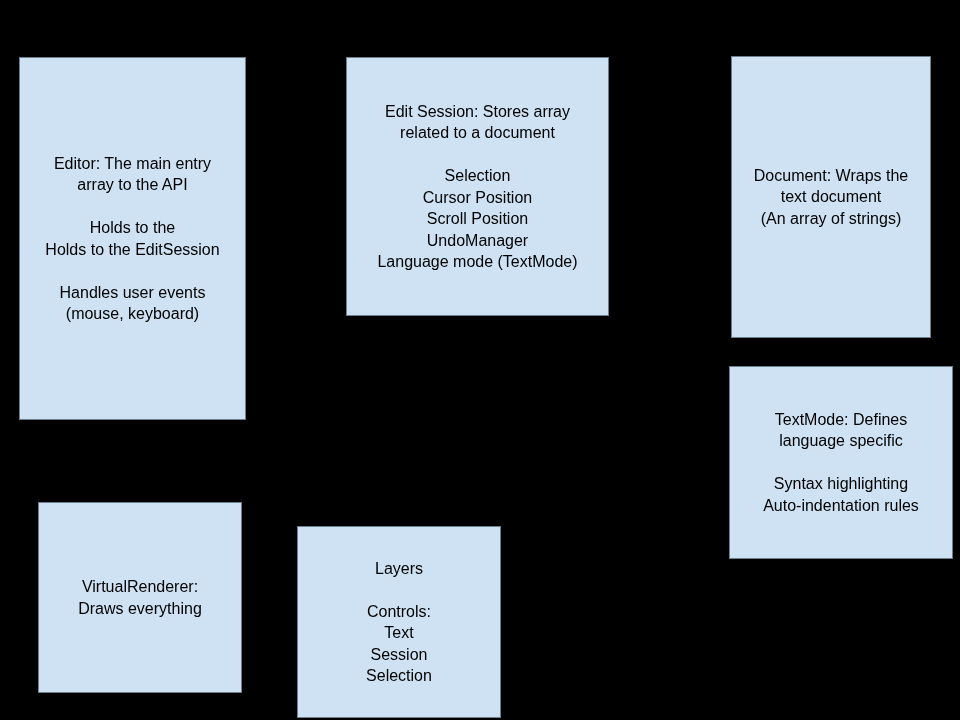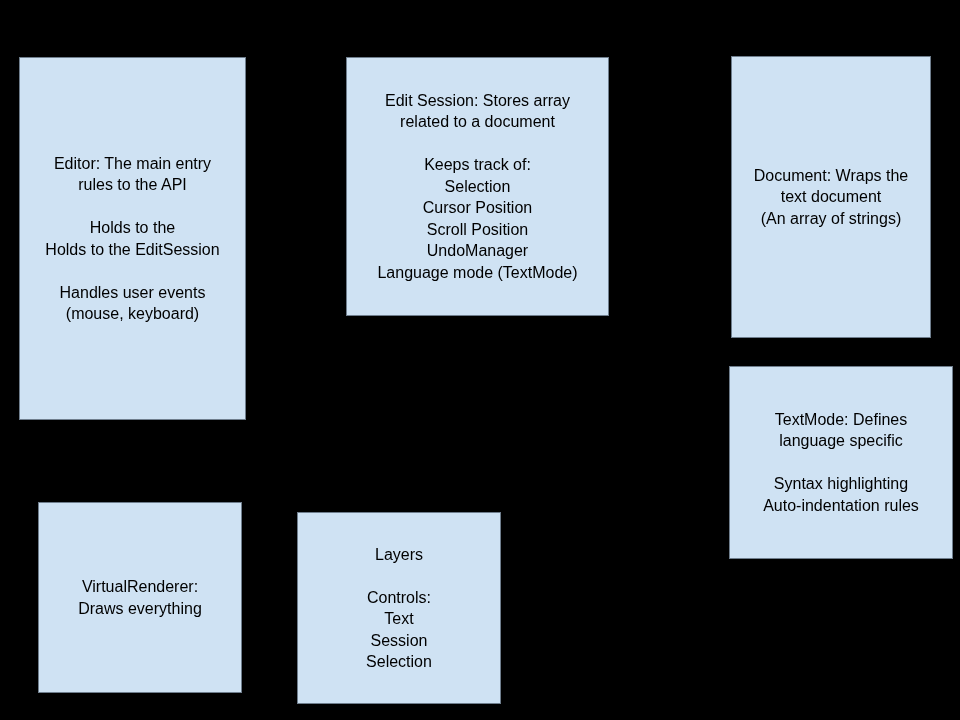--- a/index.html
+++ b/index.html
@@ -37,46 +37,45 @@
   .node-text .line {
     min-height: 21.5px;
     white-space: pre-wrap;
   }
   
   .node-editor            { left: 19px;  top: 57px;  width: 227px; height: 363px; }
   .node-edit-session      { left: 346px; top: 57px;  width: 263px; height: 259px; }
   .node-document          { left: 731px; top: 56px;  width: 200px; height: 282px; }
   .node-text-mode         { left: 729px; top: 366px; width: 224px; height: 193px; }
   .node-virtual-renderer  { left: 38px;  top: 502px; width: 204px; height: 191px; }
-  .node-layers            { left: 297px; top: 512px; width: 204px; height: 192px; }
+  .node-layers            { left: 297px; top: 526px; width: 204px; height: 192px; }
 </style>
 </head>
 <body>
 
 <div class="canvas">
 
   <div class="node node-editor">
     <div class="node-text">
         <div class="line">Editor: The main entry</div>
-        <div class="line">rules to the API</div>
+        <div class="line">array to the API</div>
         <div class="line">&nbsp;</div>
         <div class="line">Holds to the</div>
         <div class="line">Holds to the EditSession</div>
         <div class="line">&nbsp;</div>
         <div class="line">Handles user events</div>
         <div class="line">(mouse, keyboard)</div>
       </div>
   </div>
 
   <div class="node node-edit-session">
     <div class="node-text">
         <div class="line">Edit Session: Stores array</div>
         <div class="line">related to a document</div>
         <div class="line">&nbsp;</div>
-        <div class="line">Keeps track of:</div>
         <div class="line">Selection</div>
         <div class="line">Cursor Position</div>
         <div class="line">Scroll Position</div>
         <div class="line">UndoManager</div>
         <div class="line">Language mode (TextMode)</div>
       </div>
   </div>
 
   <div class="node node-document">
     <div class="node-text">

